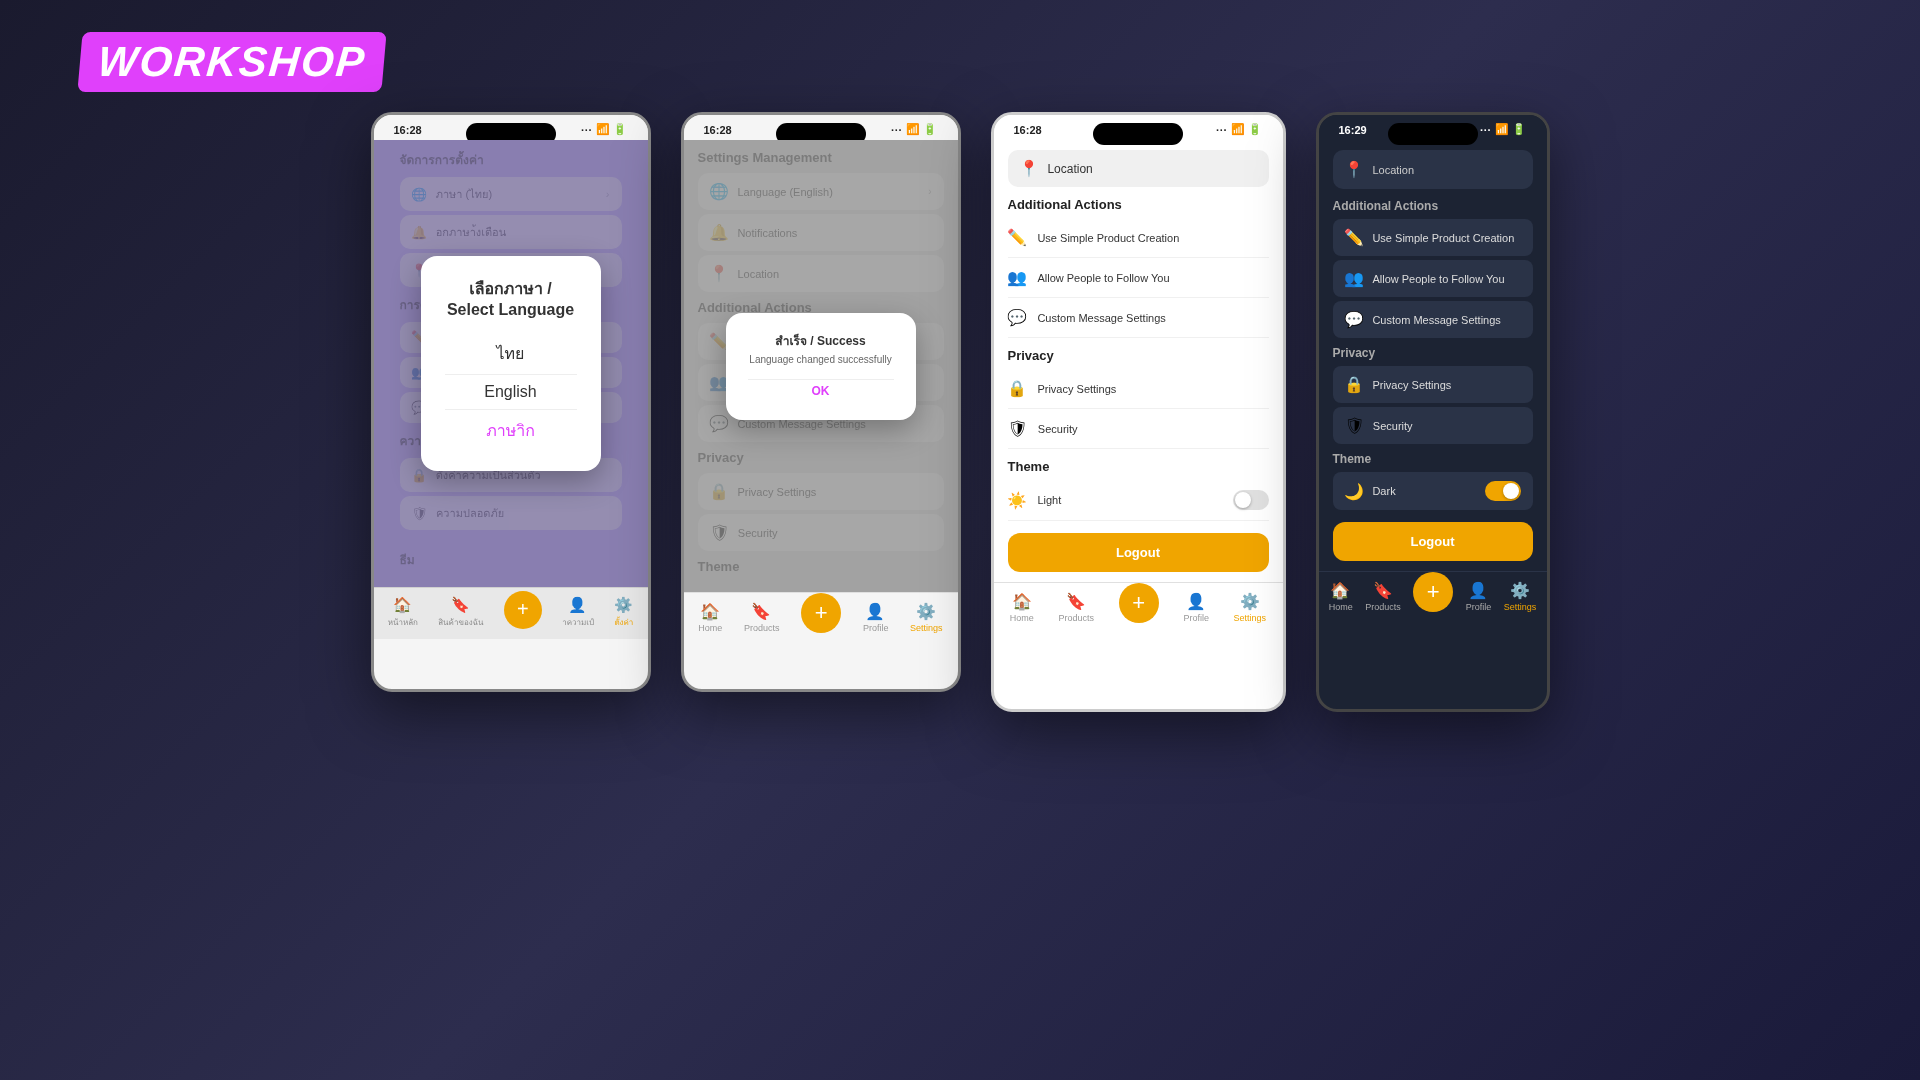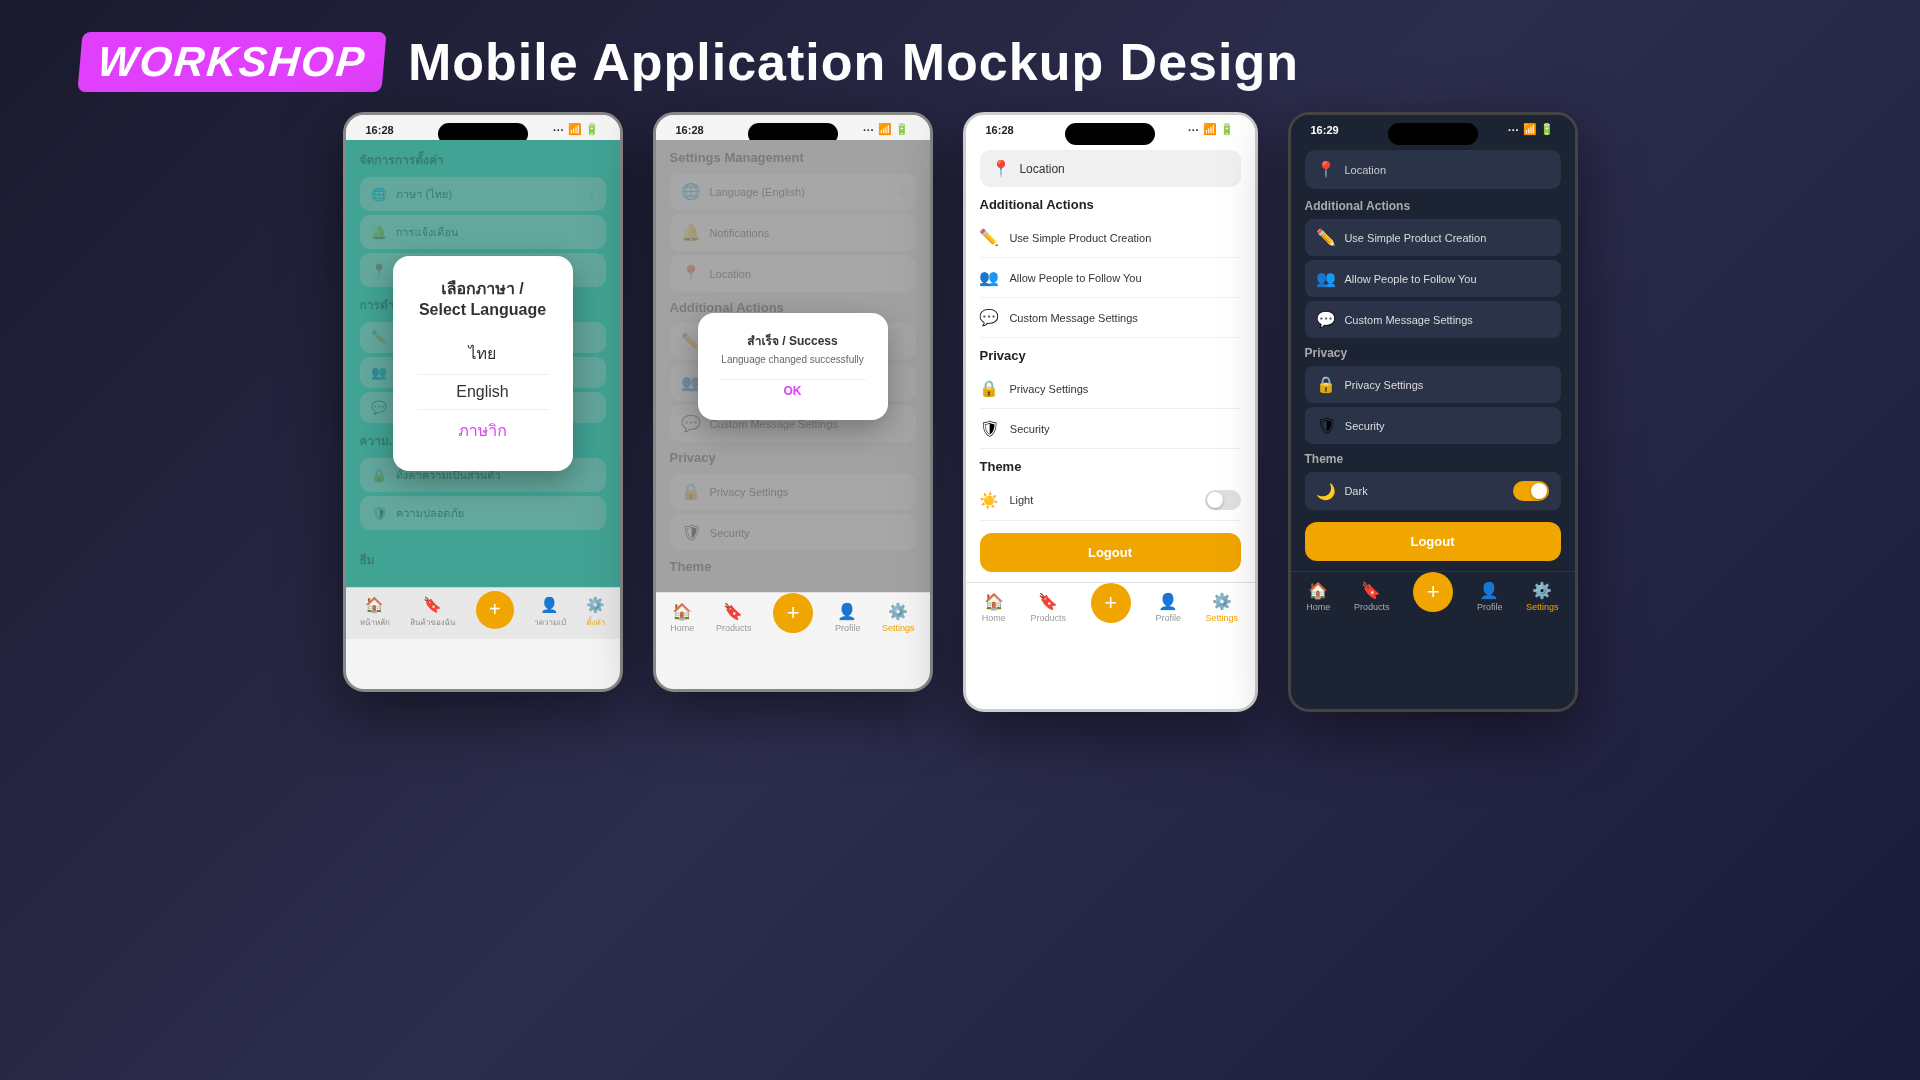--- a/index.html
+++ b/index.html
@@ -100,23 +100,23 @@
 
     
     .phone-content {
       flex: 1;
       overflow: hidden;
       padding: 0;
     }
 
     
     .screen1-bg {
-      background: #5eead4;
+      background: #c4b5fd;
       height: 100%;
-      padding: 10px 14px;
+      padding: 10px 26px;
       position: relative;
     }
     .section-title-thai {
       font-size: 12px;
       font-weight: 700;
       color: #333;
       margin-bottom: 8px;
     }
     .menu-item-thai {
       display: flex;
@@ -426,21 +426,20 @@
     }
 
     
     .blurred { opacity: 0.3; }
   </style>
 </head>
 <body>
 
 <div class="header">
   <div class="workshop-badge">WORKSHOP</div>
-  <div class="header-title">Mobile Application Mockup Design</div>
 </div>
 
 <div class="phones-container">
 
   <div class="phone light-theme" style="height:580px;">
     <div class="dynamic-island"></div>
     <div class="status-bar">
       <span>16:28</span>
       <div style="width:90px;"></div>
       <div class="status-icons">
@@ -456,21 +455,21 @@
           <div class="menu-item-thai">
             <div class="menu-item-thai-left">
               <span class="menu-icon">🌐</span>
               <span>ภาษา (ไทย)</span>
             </div>
             <span class="chevron">›</span>
           </div>
           <div class="menu-item-thai">
             <div class="menu-item-thai-left">
               <span class="menu-icon">🔔</span>
-              <span>การแจ้งเตือน</span>
+              <span>อกภาษา้งเตือน</span>
             </div>
           </div>
           <div class="menu-item-thai">
             <div class="menu-item-thai-left">
               <span class="menu-icon">📍</span>
               <span>ตำแหน่ง</span>
             </div>
           </div>
           <div class="section-title-thai" style="margin-top:8px;">การดำ...</div>
           <div class="menu-item-thai">
@@ -696,21 +695,21 @@
         <span class="nav-icon">👤</span>
         <span>Profile</span>
       </div>
       <div class="nav-item active-light" style="color:#f0a500;">
         <span class="nav-icon">⚙️</span>
         <span>Settings</span>
       </div>
     </div>
   </div>
 
-  <div class="phone dark-theme" style="height:600px; width:290px;">
+  <div class="phone dark-theme" style="height:600px; width:234px;">
     <div class="dynamic-island"></div>
     <div class="status-bar">
       <span>16:29</span>
       <div style="width:90px;"></div>
       <div class="status-icons">
         <span>···</span>
         <span>📶</span>
         <span>🔋</span>
       </div>
     </div>

